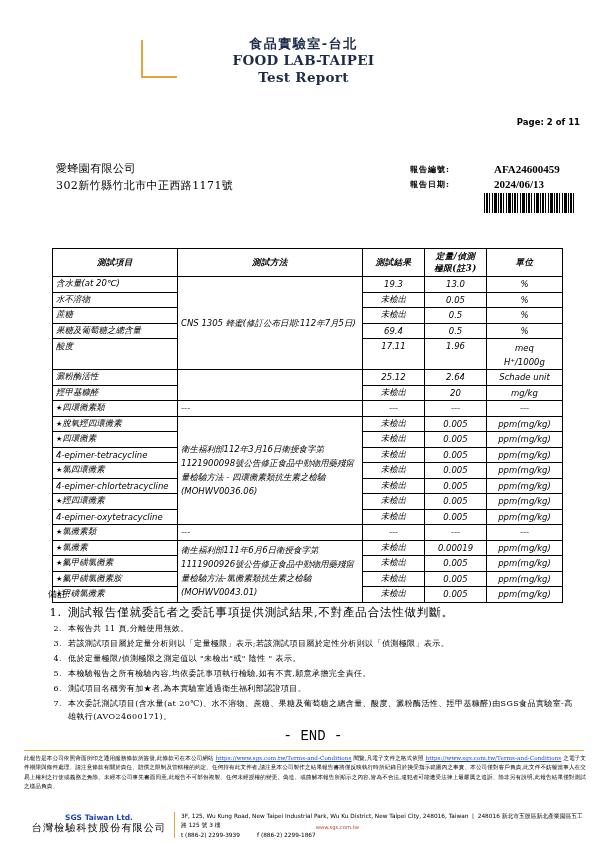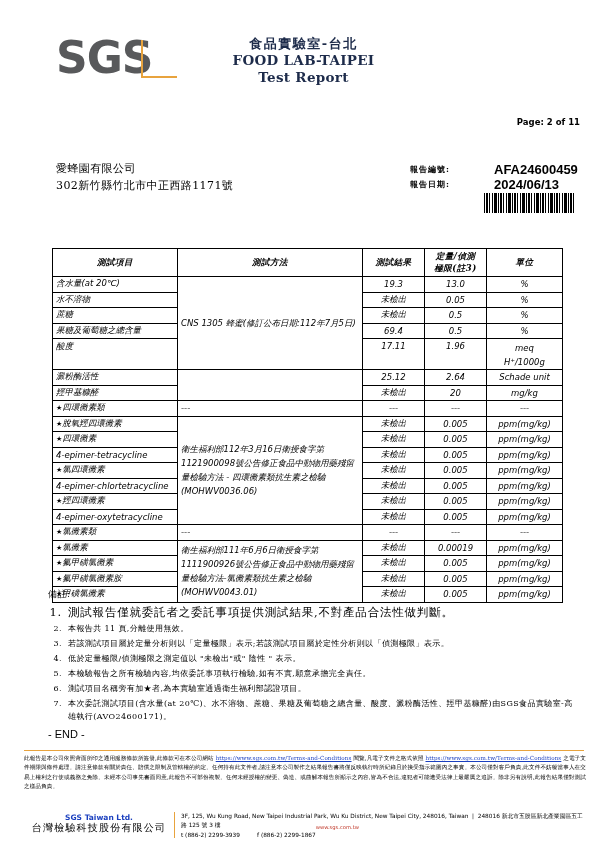--- a/index.html
+++ b/index.html
@@ -56,21 +56,21 @@
   .rep-meta {
     position: absolute; left: 410px; top: 2px;
     font-size: 8px; line-height: 15px;
   }
   .rep-row { display: flex; gap: 26px; }
   .rep-lbl {
     width: 58px; font-size: 8px; font-weight: bold;
     font-family: "DejaVu Serif","Liberation Serif",serif;
     letter-spacing: 1px;
   }
-  .rep-val { font-size: 13px; font-weight: bold; font-family: Liberation Sans, sans-serif; }
+  .rep-val { font-size: 11px; font-weight: bold; font-family: Liberation Serif, serif; }
   .barcode {
     position: absolute; left: 484px; top: 33px;
     width: 92px; height: 20px;
     background: repeating-linear-gradient(
       to right,
       #000 0px, #000 1px, #fff 1px, #fff 2px,
       #000 2px, #000 4px, #fff 4px, #fff 5px,
       #000 5px, #000 6px, #fff 6px, #fff 8px,
       #000 8px, #000 9px, #fff 9px, #fff 10px,
       #000 10px, #000 13px, #fff 13px, #fff 14px
@@ -109,22 +109,22 @@
     font-family: "DejaVu Serif","Liberation Serif",serif;
     font-size: 9px; letter-spacing: 0.5px; margin-bottom: 3px;
   }
   .nlist { list-style: none; margin: 0; padding: 0; }
   .nitem { display: flex; font-family: "DejaVu Serif","Liberation Serif",serif; margin-bottom: 2px; }
   .nnum { width: 20px; text-align: right; padding-right: 6px; flex: 0 0 20px; }
   .ntxt { flex: 1; }
   .nitem.big .nnum, .nitem.big .ntxt { font-size: 11.5px; letter-spacing: 0.8px; line-height: 16px; }
   .nitem.sm .nnum, .nitem.sm .ntxt { font-size: 8px; letter-spacing: 0.4px; line-height: 13px; }
   .end-mark {
-    font-size: 11px; margin-top: 5px;
-    font-family: Liberation Sans, sans-serif;
+    text-align: center; font-size: 14px; margin-top: 5px;
+    font-family: Liberation Mono, monospace;
   }
 
   
   .foot-line {
     position: absolute; left: 24px; top: 750px; width: 560px;
     height: 1px; background: #e8a33d;
   }
   .disc {
     position: absolute; left: 24px; top: 754px; width: 562px;
     font-family: "DejaVu Serif","Liberation Serif",serif;
@@ -148,21 +148,20 @@
   .fb-right { flex: 1; border-left: 1px solid #e8a33d; padding-left: 6px; }
   .fb-addr { font-size: 5.8px; line-height: 9px; font-family: "DejaVu Sans", sans-serif; }
   .fb-phone { font-size: 5.8px; font-family: "DejaVu Sans", sans-serif; margin-top: 2px; display:flex; }
   .fb-phone .p1 { width: 76px; }
   .fb-web { float: right; color: #c0392b; font-size: 5.2px; margin-top: -8px; margin-right: 38px; }
 </style>
 </head>
 <body>
 
 <div class="hdr">
-  <div class="sgs-logo">SGS</div>
   <div class="sgs-bar-v"></div>
   <div class="sgs-bar-h"></div>
   <div class="lab-title">
     <div class="lt-cn1">食品實驗室-台北</div>
     <div class="lt-en1">FOOD LAB-TAIPEI</div>
     <div class="lt-en2">Test Report</div>
   </div>
 </div>
 
 <div class="page-no">Page: 2 of 11</div>

